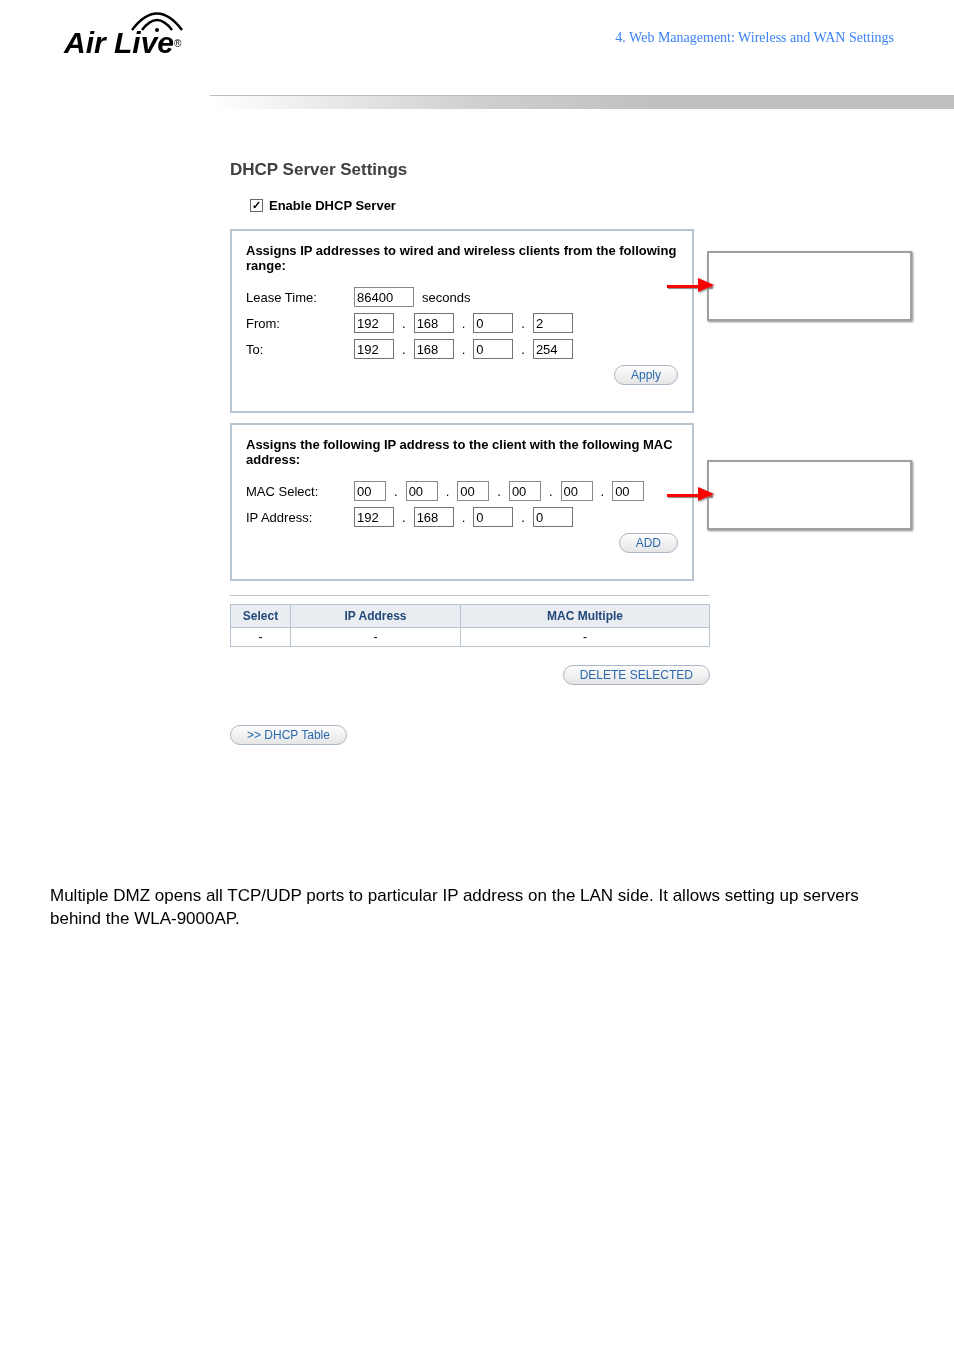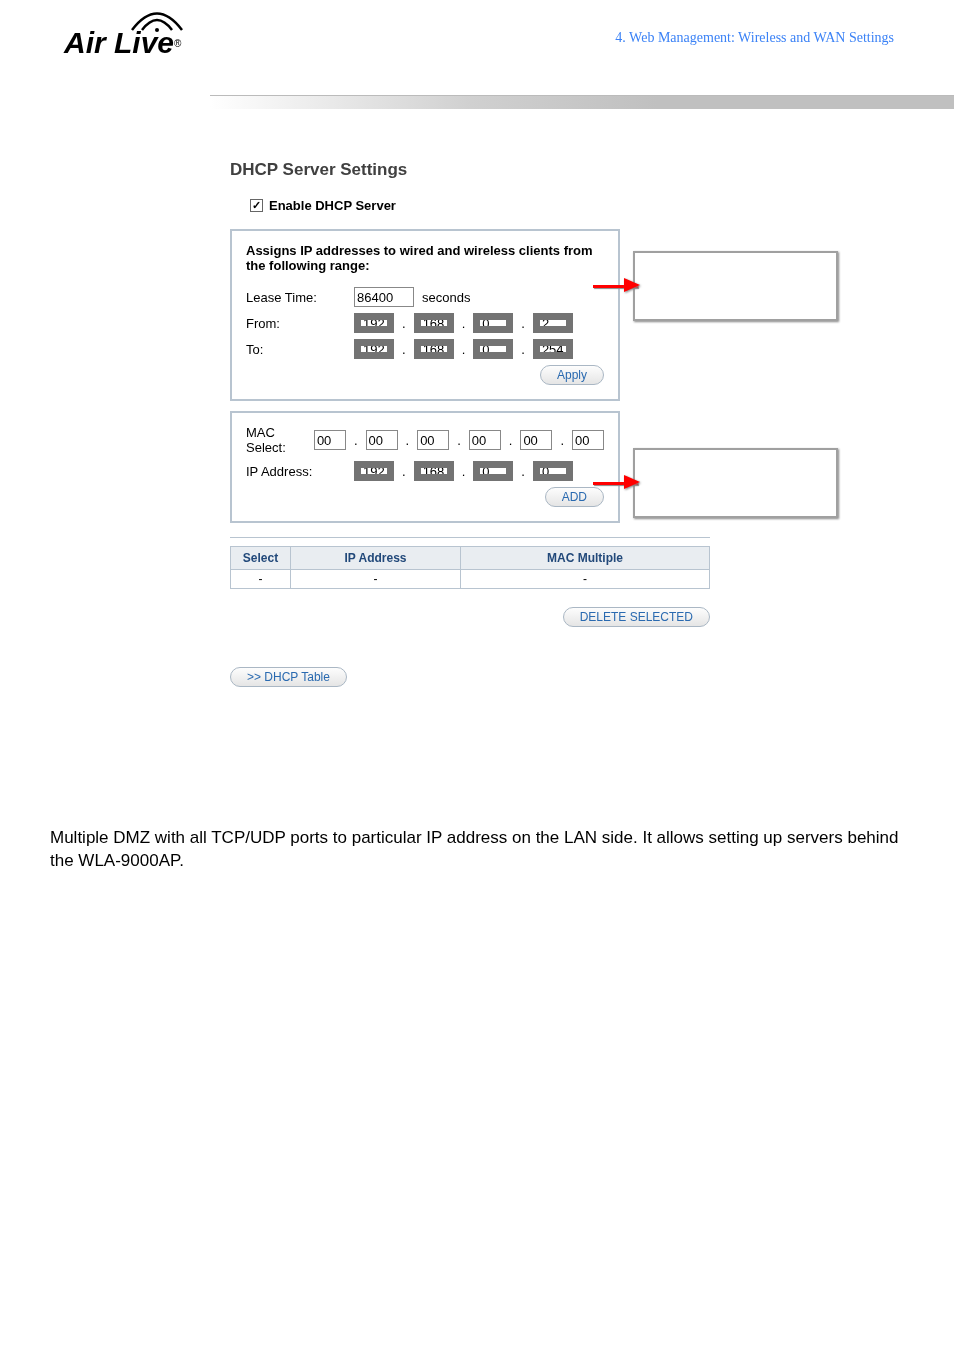--- a/index.html
+++ b/index.html
@@ -72,22 +72,22 @@
     align-items: center;
     gap: 6px;
   }
   .panel-wrap {
     margin-left: 170px;
     position: relative;
   }
   .panel {
     border: 2px solid #b8c4d0;
     background: #fff;
-    width: 390px;
-    padding: 12px 14px 14px 14px;
+    width: 464px;
+    padding: 12px 14px 26px 14px;
     margin-bottom: 10px;
     font-size: 13px;
     position: relative;
   }
   .panel-title {
     font-weight: bold;
     margin-bottom: 14px;
     font-size: 13px;
   }
   .form-row {
@@ -97,21 +97,21 @@
     gap: 8px;
   }
   .label-col {
     width: 100px;
   }
   input[type="text"].ip {
     width: 40px;
     height: 20px;
     font-size: 13px;
     padding: 1px 2px;
-    border: 7px solid #737373;
+    border: 1px solid #737373;
     font-family: Arial, sans-serif;
   }
   input[type="text"].lease {
     width: 60px;
     height: 20px;
     font-size: 13px;
     padding: 1px 2px;
     border: 1px solid #888;
   }
   input[type="text"].mac {
@@ -266,20 +266,21 @@
       <div class="btn-row-right">
         <span class="btn">Apply</span>
       </div>
 
       <div class="arrow-callout" style="top:20px;"></div>
       <div class="arrow-line" style="top:54px; right:-20px; width:45px;"></div>
       <div class="arrow-head" style="top:47px; right:-22px;"></div>
     </div>
 
     <div class="panel">
+      <div class="panel-title">Assigns the following IP address to the client with the following MAC address:</div>
 
       <div class="form-row">
         <span class="label-col">MAC Select:</span>
         <input type="text" class="mac" value="00" style="">
           <span class="dot">.</span>
         <input type="text" class="mac" value="00" style="">
           <span class="dot">.</span>
         <input type="text" class="mac" value="00" style="">
           <span class="dot">.</span>
         <input type="text" class="mac" value="00" style="">
@@ -329,13 +330,13 @@
     </table>
     <div class="btn-row-right" style="margin-top:18px;">
       <span class="btn">DELETE SELECTED</span>
     </div>
     <div style="margin-top:40px;">
       <span class="btn">&gt;&gt; DHCP Table</span>
     </div>
   </div>
 </div>
 
-<div class="body-text">Multiple DMZ with all TCP/UDP ports to particular IP address on the LAN side.   It allows setting up servers behind the WLA-9000AP.</div>
+<div class="body-text">Multiple DMZ opens all TCP/UDP ports to particular IP address on the LAN side.   It allows setting up servers behind the WLA-9000AP.</div>
 
 </body></html>

